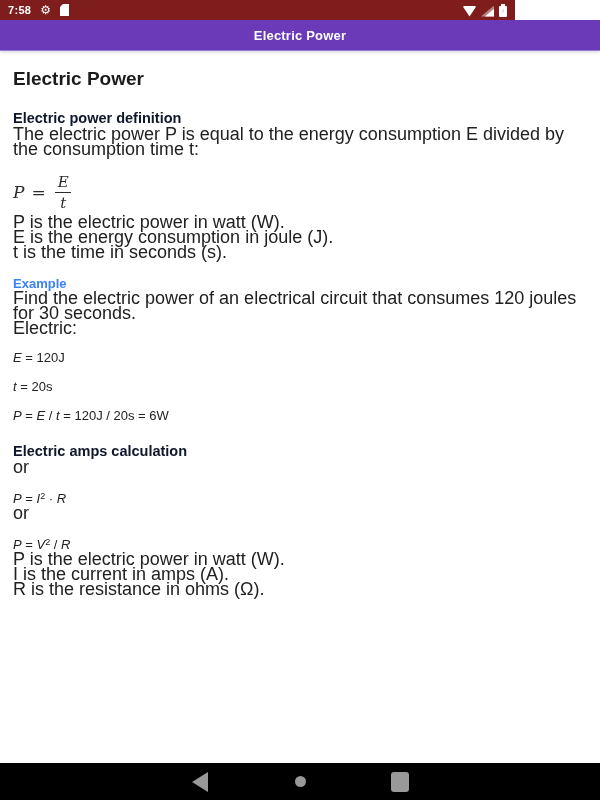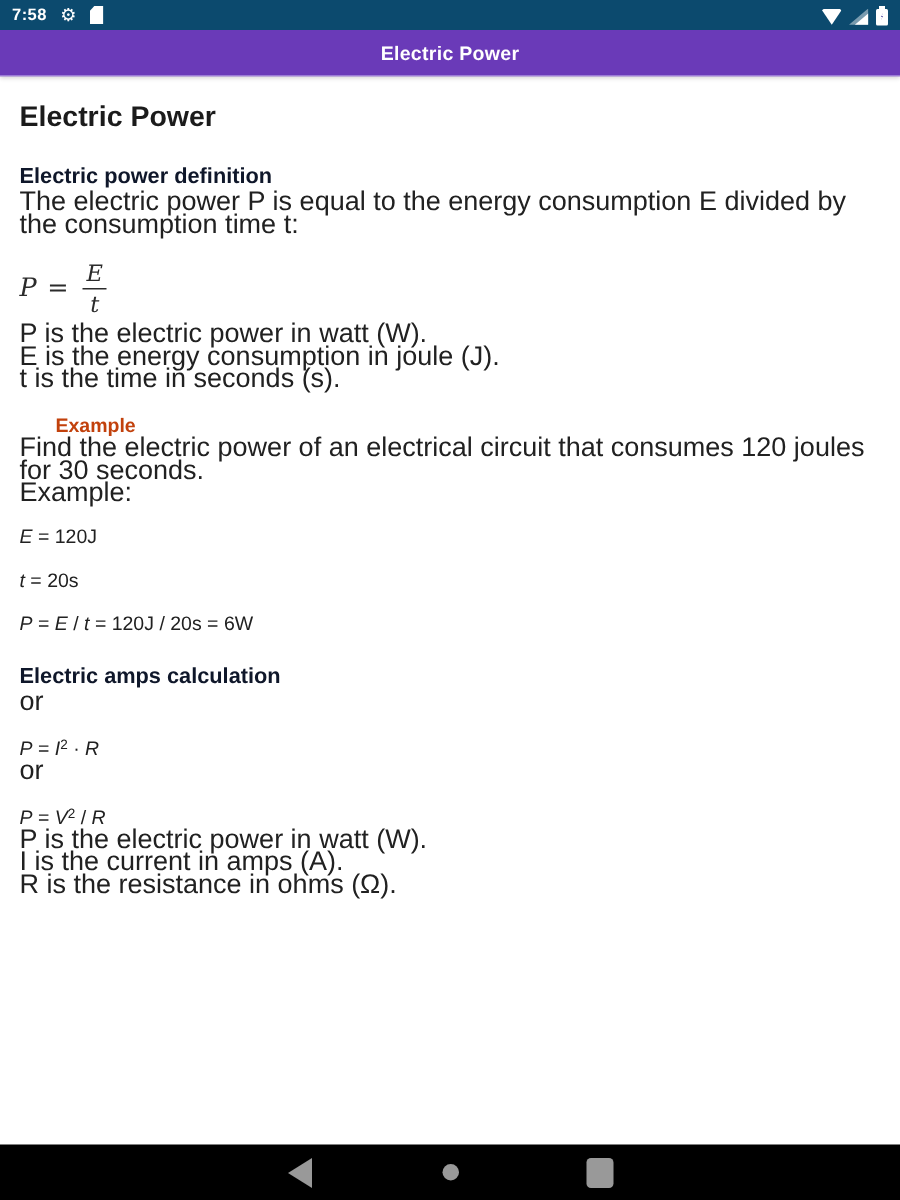--- a/index.html
+++ b/index.html
@@ -5,22 +5,22 @@
   * { margin:0; padding:0; box-sizing:border-box; }
   html,body { background:#e0e0e0; }
   .screen {
     position:relative; width:600px; height:800px; margin:0 auto;
     background:#ffffff; overflow:hidden;
     font-family:"Liberation Sans", sans-serif; color:#212121;
   }
 
   
   .status-bar {
-    position:absolute; top:0; left:0; width:600px; height:20px;
-    background:#0c4a6e; display:flex; align-items:center;
+    position:absolute; top:0; left:0; width:515px; height:20px;
+    background:#7f1d1d; display:flex; align-items:center;
     padding:0 8px; color:#ffffff; z-index:30;
   }
   .sb-left { display:flex; align-items:center; gap:9px; }
   .sb-time { font-size:11px; font-weight:bold; letter-spacing:.3px; }
   .gear-glyph { font-size:12px; line-height:1; color:#ffffff; }
   .sd-icon {
     width:9px; height:12px; background:#ffffff;
     clip-path:polygon(32% 0, 100% 0, 100% 100%, 0 100%, 0 26%);
   }
   .sb-right { margin-left:auto; display:flex; align-items:flex-end; gap:5px; }
@@ -53,21 +53,21 @@
   }
   .app-bar-title { color:#ffffff; font-size:13px; font-weight:bold; letter-spacing:.2px; }
 
   
   .content {
     position:absolute; top:50px; left:0; width:600px; height:750px;
     background:#ffffff; padding:0 13px; overflow:hidden;
   }
   .h1 { font-size:19px; font-weight:bold; color:#1b1b1b; margin-top:18px; line-height:22px; }
   .h2 { font-size:14.5px; font-weight:bold; color:#0f172a; margin-top:20px; line-height:17px; }
-  .h3 { font-size:13px; font-weight:bold; color:#c2410c; margin-top:16px; line-height:15px;margin-left:24px; }
+  .h3 { font-size:13px; font-weight:bold; color:#3b82f6; margin-top:16px; line-height:15px; }
   .p  { font-size:18px; line-height:15px; }
   .f  { font-size:13px; margin-top:14px; line-height:15px; }
   .f .i { font-style:italic; }
   .f .sup { font-size:9px; vertical-align:4px; }
 
   .bigf {
     margin-top:12px; height:46px; display:flex; align-items:center;
     font-family:"DejaVu Serif", serif; font-size:17px; color:#2b2b2b;
   }
   .bigf .var { font-style:italic; }
@@ -130,21 +130,21 @@
         <span class="frac">
           <span class="num">E</span>
           <span class="den">t</span>
         </span>
       </div>
       <div class="p">P is the electric power in watt (W).</div>
       <div class="p">E is the energy consumption in joule (J).</div>
       <div class="p">t is the time in seconds (s).</div>
       <div class="h3">Example</div>
       <div class="p">Find the electric power of an electrical circuit that consumes 120 joules for 30 seconds.</div>
-      <div class="p">Example:</div>
+      <div class="p">Electric:</div>
       <div class="f"><span class="i">E</span><span> = 120J</span></div>
       <div class="f"><span class="i">t</span><span> = 20s</span></div>
       <div class="f"><span class="i">P</span><span> = </span><span class="i">E</span><span> / </span><span class="i">t</span><span> = 120J / 20s = 6W</span></div>
       <div class="h2">Electric amps calculation</div>
       <div class="p">or</div>
       <div class="f"><span class="i">P</span><span> = </span><span class="i">I</span><span class="sup">2</span><span> · </span><span class="i">R</span></div>
       <div class="p">or</div>
       <div class="f"><span class="i">P</span><span> = </span><span class="i">V</span><span class="sup">2</span><span> / </span><span class="i">R</span></div>
       <div class="p">P is the electric power in watt (W).</div>
       <div class="p">I is the current in amps (A).</div>

